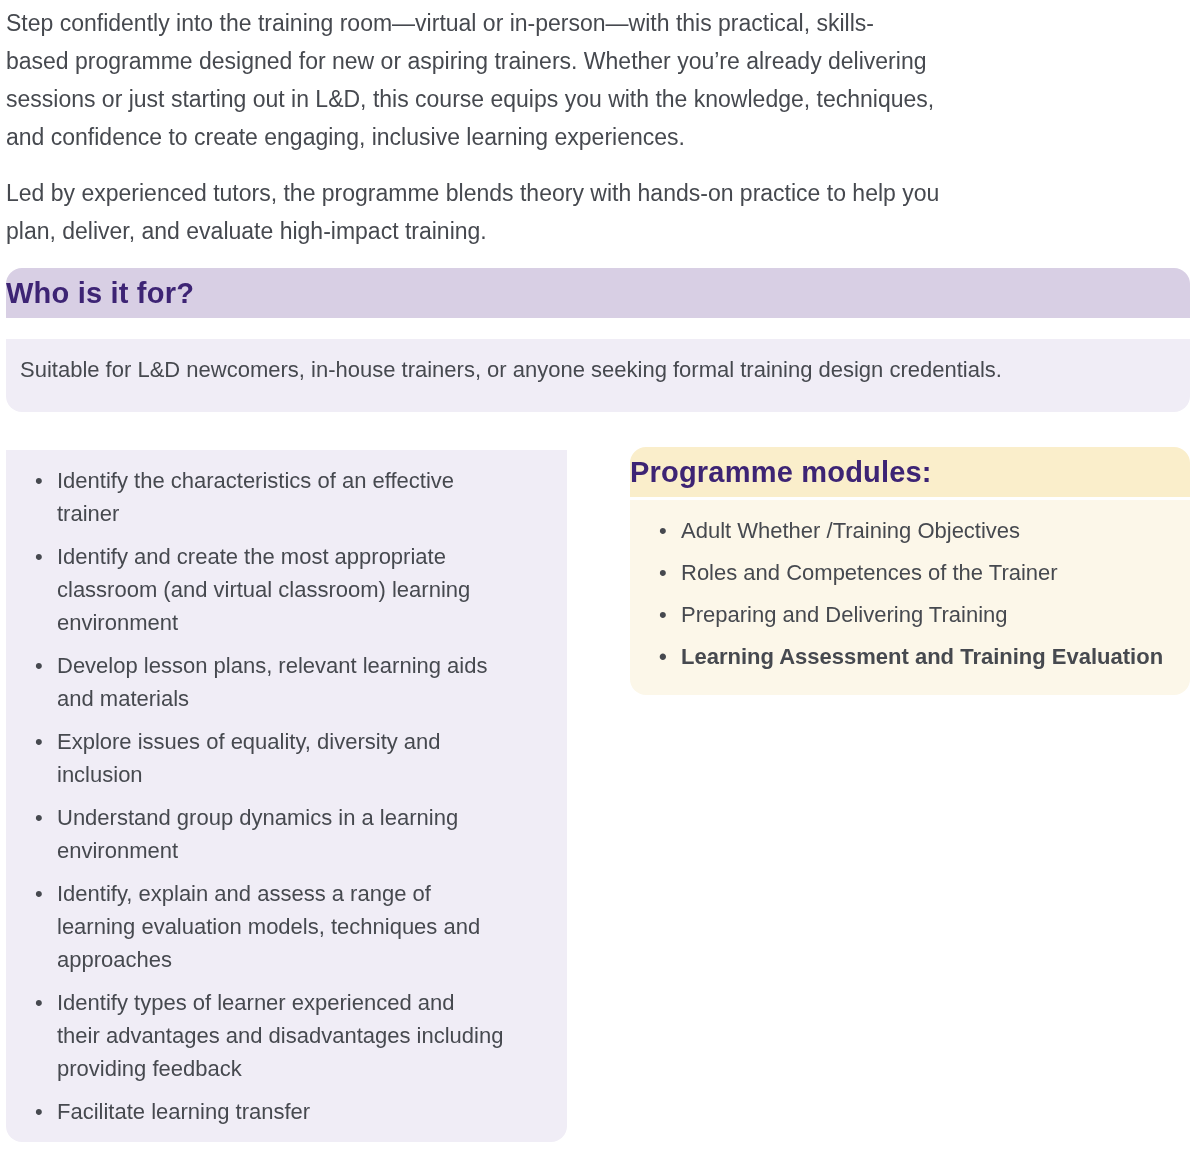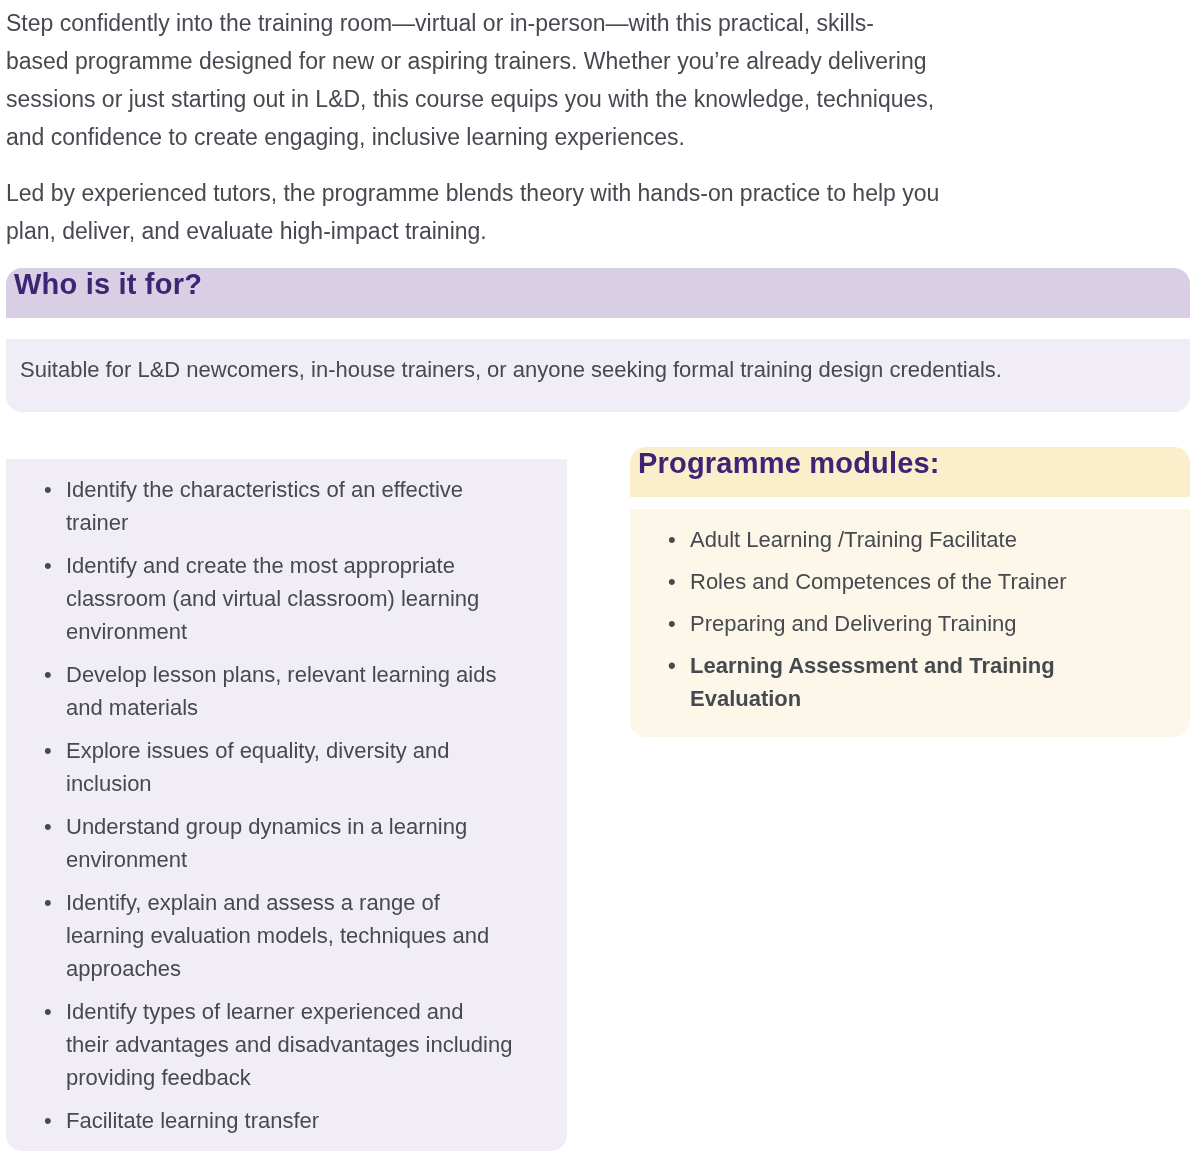--- a/index.html
+++ b/index.html
@@ -18,22 +18,22 @@
     font-weight: 500;
     color: #46494f;
     margin: 0 0 18px 0;
     white-space: pre-line;
   }
 
   
   .panel-header {
     height: 50px;
     display: flex;
-    align-items: flex-start;
-    padding: 0 8px;
+    align-items: center;
+    padding: 0 0;
     border-radius: 16px 16px 0 0;
     background: #d8cfe4;
   }
   .panel-header h2 {
     margin: 0;
     font-size: 29px;
     font-weight: 700;
     color: #3d2474;
     letter-spacing: 0.2px;
   }
@@ -62,21 +62,21 @@
   }
   .col-left { width: 561px; flex: 0 0 561px; }
   .col-right { flex: 1; }
 
   .cream .panel-header { background: #faeecb; }
   .cream .panel-body { background: #fcf7e9; }
 
   
   .bullet-list {
     list-style: none;
-    margin: 12px;
+    margin: 3px;
     padding: 14px 20px 12px 0;
   }
   .bullet-list li {
     position: relative;
     padding-left: 48px;
     font-size: 22px;
     line-height: 33px;
     font-weight: 500;
     color: #46494f;
     margin-bottom: 10px;
@@ -140,21 +140,21 @@
         </ul>
       </div>
     </section>
 
     <section class="col-right cream">
       <div class="panel-header">
         <h2>Programme modules:</h2>
       </div>
       <div class="panel-body">
         <ul class="bullet-list modules-list">
-          <li>Adult Learning /Training Facilitate</li>
+          <li>Adult Whether /Training Objectives</li>
           <li>Roles and Competences of the Trainer</li>
           <li>Preparing and Delivering Training</li>
           <li>Learning Assessment and Training Evaluation</li>
         </ul>
       </div>
     </section>
 
   </div>
 </div>
 

